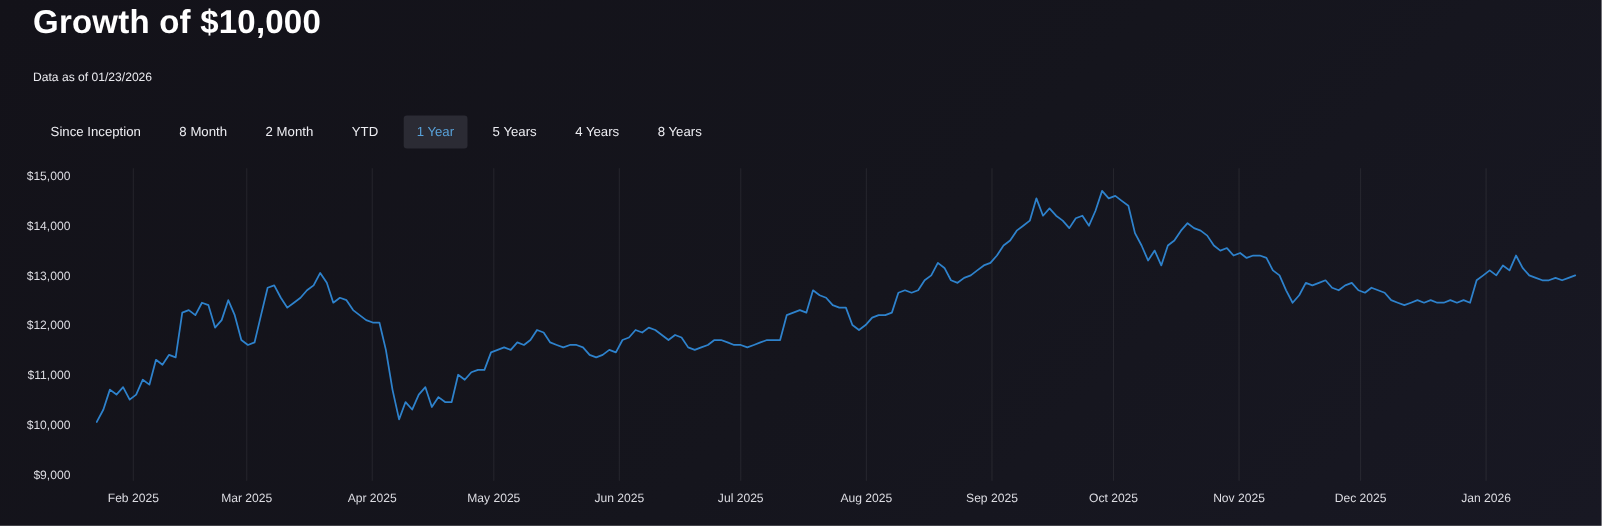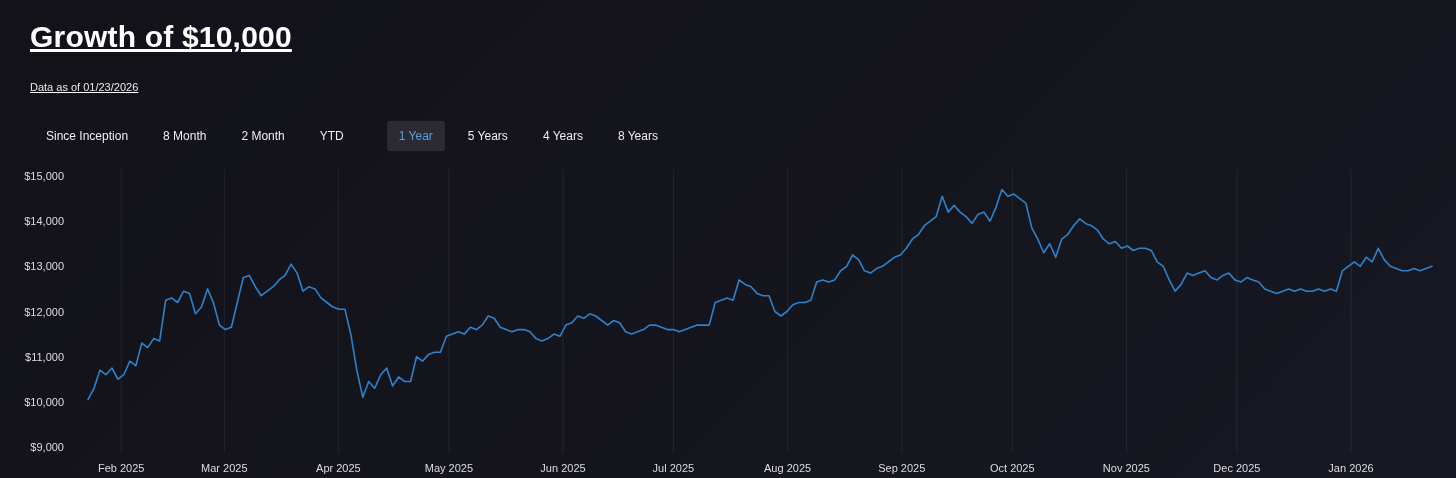--- a/index.html
+++ b/index.html
@@ -2,29 +2,29 @@
 <html><head>
 <meta charset="utf-8">
 <style>
   html,body{margin:0;padding:0;}
   body{
     width:1456px;height:478px;overflow:hidden;
     background:linear-gradient(135deg,#131219 0%,#15151d 55%,#181823 100%);
     font-family:"Liberation Sans",sans-serif;
     color:#ffffff;
   }
-  .header{padding:20px 0 0 30px;text-decoration:underline;}
+  .header{padding:4px 0 0 30px;}
   .title{font-size:30px;font-weight:700;letter-spacing:.2px;}
   .asof{font-size:11px;margin-top:27px;color:#e9e9ee;}
   .tabs{display:flex;align-items:center;margin-top:28px;padding-left:34px;}
   .tab{
     font-size:12px;color:#ededf2;padding:8px 12px;margin-right:11px;
     border-radius:3px;cursor:pointer;white-space:nowrap;
   }
-  .tab.selected{background:#2b2b34;color:#58a1d9;margin-left:20px;}
+  .tab.selected{background:#2b2b34;color:#58a1d9;}
   .chart-wrap{margin-top:6px;}
   svg{display:block;}
   .gridline{stroke:rgba(255,255,255,0.07);stroke-width:1;}
   .axis-label{fill:#dcdce2;font-size:11px;font-family:"Liberation Sans",sans-serif;}
   .price-line{fill:none;stroke-width:1.6;stroke-linejoin:round;stroke-linecap:round;}
 </style>
 </head>
 <body>
 
 <div class="header">

